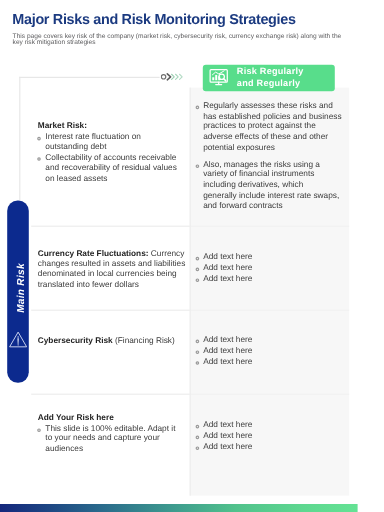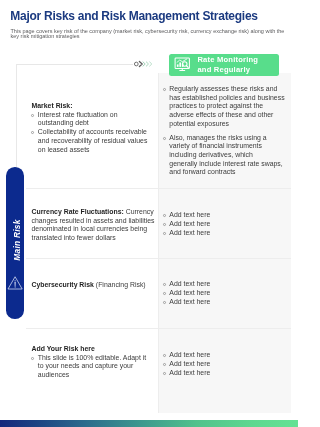--- a/index.html
+++ b/index.html
@@ -40,21 +40,21 @@
   ul.tight li + li{margin-top:0.25px;}
   .para{font-size:6.9px;color:#3b3b3b;line-height:8.65px;white-space:pre-line;}
   .para b{color:#1f1f1f;}
 
   .bottombar{position:absolute;left:0;top:419.5px;width:298px;height:7.5px;background:linear-gradient(90deg,#15277c 0%,#1d4583 13%,#2a6a8c 28%,#3d9a8e 48%,#51c28c 66%,#5ed890 85%,#64e294 100%);}
 </style>
 </head>
 <body>
 
 <div class="page">
-  <div class="title">Major Risks and Risk Management Strategies</div>
+  <div class="title">Major Risks and Risk Monitoring Strategies</div>
   <div class="subtitle">This page covers key risk of the company (market risk, cybersecurity risk, currency exchange risk) along with the key risk mitigation strategies</div>
 
   <div class="bracket-h"></div>
   <div class="bracket-v"></div>
 
   <div class="pill">
     <div class="pill-label">
       <span>Main Risk</span>
     </div>
     <svg class="pill-icon" viewBox="0 0 24 24" fill="none" stroke="#ccd5ef" stroke-width="1.2" stroke-linejoin="round">
@@ -150,20 +150,20 @@
         <rect x="1.6" y="2.8" width="20.8" height="15.4" rx="1.1" fill="none" stroke="#ffffff" stroke-width="1.5"></rect>
         <rect x="4.2" y="12.2" width="2.4" height="3.6" fill="#ffffff"></rect>
         <rect x="7.8" y="9.4" width="2.4" height="6.4" fill="#ffffff"></rect>
         <rect x="11.4" y="11.0" width="2.4" height="4.8" fill="#ffffff"></rect>
         <path d="M4.4 9.2 L8.2 6.0 L12.2 8.2 L18.6 4.4" fill="none" stroke="#ffffff" stroke-width="1.2" stroke-linejoin="round" stroke-linecap="round"></path>
         <circle cx="15.6" cy="11.6" r="3.3" fill="none" stroke="#ffffff" stroke-width="1.5"></circle>
         <path d="M18.1 14.1 L20.6 16.6" stroke="#ffffff" stroke-width="1.8" stroke-linecap="round"></path>
         <path d="M8.4 21.1 H15.6 M12 18.2 V21.1" fill="none" stroke="#ffffff" stroke-width="1.5" stroke-linecap="round"></path>
       </svg>
       <div class="hdr-txt">
-        <div>Rate Monitoring</div>
+        <div>Risk Regularly</div>
         <div>and Regularly</div>
       </div>
     </div>
   </div>
 
   <div class="bottombar"></div>
 </div>
 
 </body></html>

